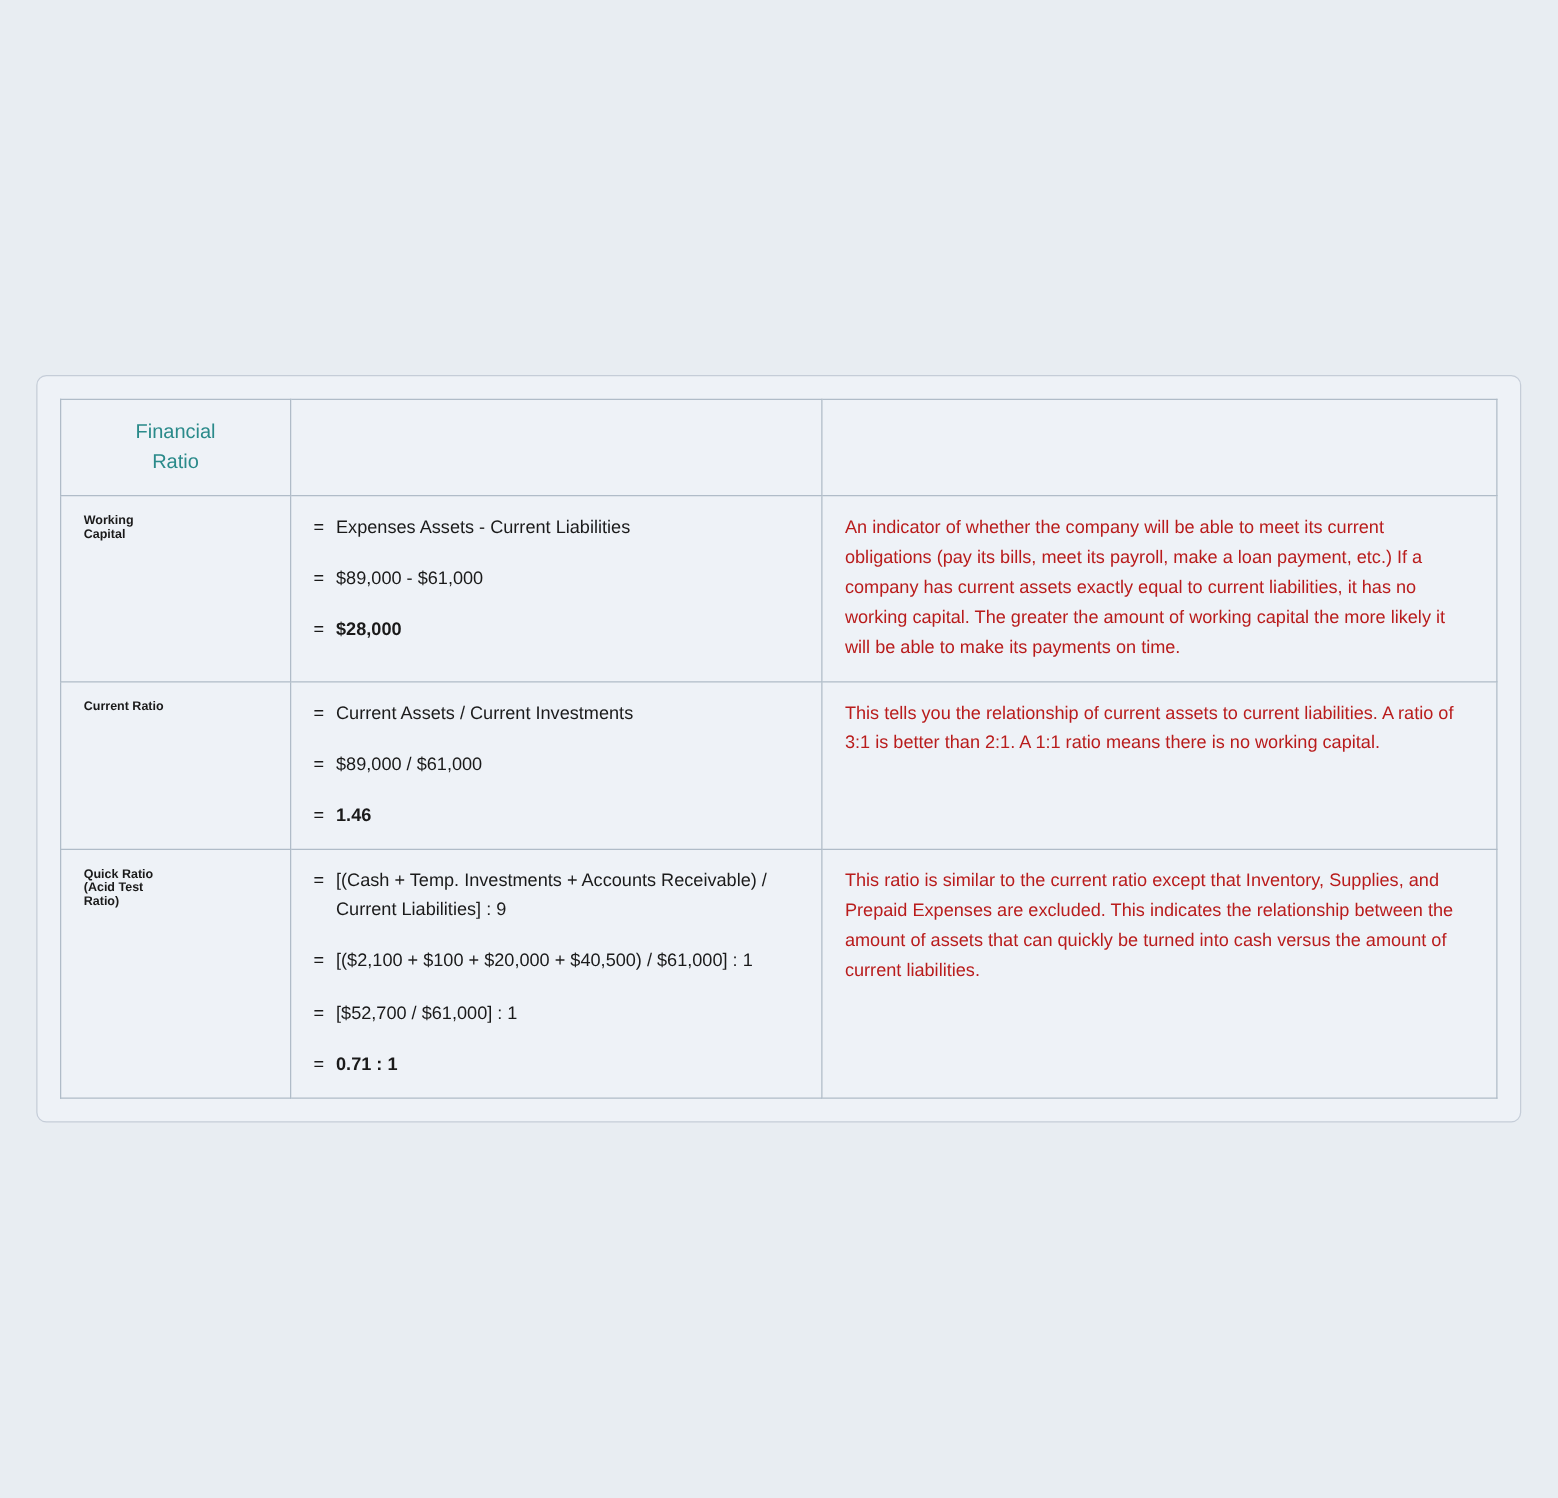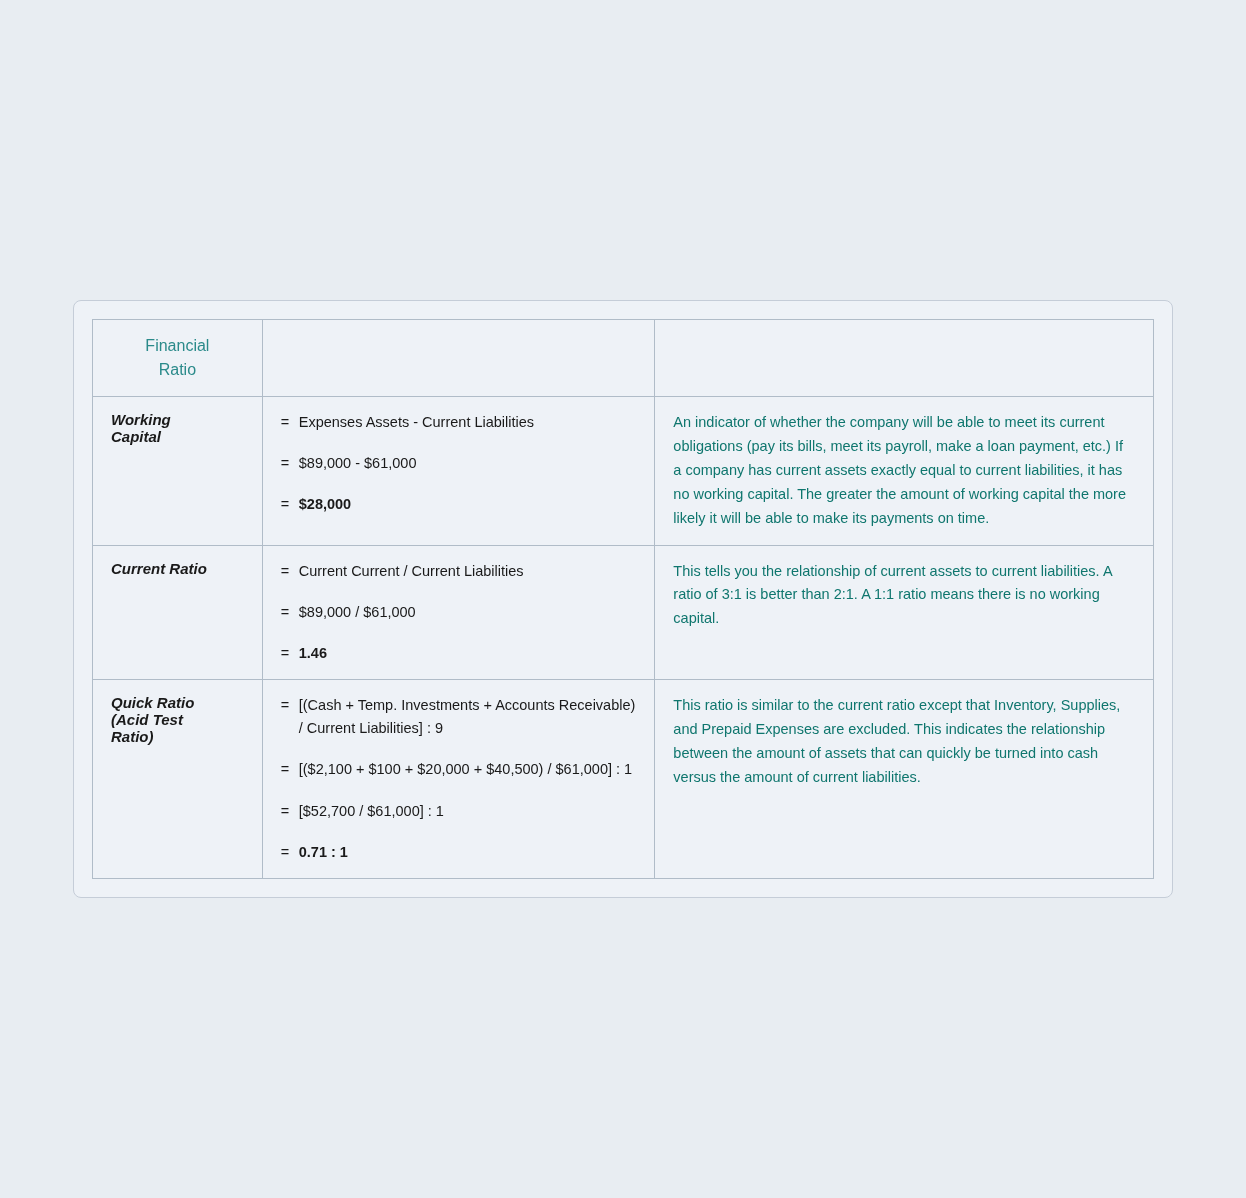--- a/index.html
+++ b/index.html
@@ -16,21 +16,21 @@
       min-height: 100vh;
       font-family: Arial, sans-serif;
       font-size: 15px;
     }
 
     .table-wrapper {
       background: #eef2f7;
       border: 1.5px solid #c5cdd8;
       border-radius: 8px;
       padding: 18px;
-      width: 1100px;
+      width: 1188px;
       max-width: 98vw;
     }
 
     table {
       width: 100%;
       border-collapse: collapse;
     }
 
     th, td {
       border: 1.5px solid #b0bcc8;
@@ -54,34 +54,33 @@
     .col-calc {
       width: 37%;
     }
 
     .col-tells {
       width: 47%;
     }
 
     td.ratio-name {
       font-weight: bold;
-      font-size: 15px;
+      font-size: 10px;
       color: #1a1a1a;
       vertical-align: top;
-      font-style: italic;
     }
 
     td.calc-cell {
       color: #1a1a1a;
       line-height: 1.6;
       font-size: 14.5px;
     }
 
     td.tells-cell {
-      color: #0f766e;
+      color: #b91c1c;
       line-height: 1.65;
       font-size: 14.5px;
     }
 
     .calc-line {
       display: flex;
       align-items: baseline;
       gap: 6px;
       margin-bottom: 10px;
     }
@@ -140,21 +139,21 @@
               <span class="bold-result">$28,000</span>
             </div>
           </td>
           <td class="tells-cell col-tells">An indicator of whether the company will be able to meet its current obligations (pay its bills, meet its payroll, make a loan payment, etc.) If a company has current assets exactly equal to current liabilities, it has no working capital. The greater the amount of working capital the more likely it will be able to make its payments on time.</td>
         </tr>
         <tr>
           <td class="ratio-name col-ratio">Current Ratio</td>
           <td class="calc-cell col-calc">
             <div class="calc-line">
               <span class="eq-sign">=</span>
-              <span>Current Current / Current Liabilities</span>
+              <span>Current Assets / Current Investments</span>
             </div>
             <div class="spacer"></div>
             <div class="calc-line">
               <span class="eq-sign">=</span>
               <span>$89,000 / $61,000</span>
             </div>
             <div class="spacer"></div>
             <div class="calc-line">
               <span class="eq-sign">=</span>
               <span class="bold-result">1.46</span>

